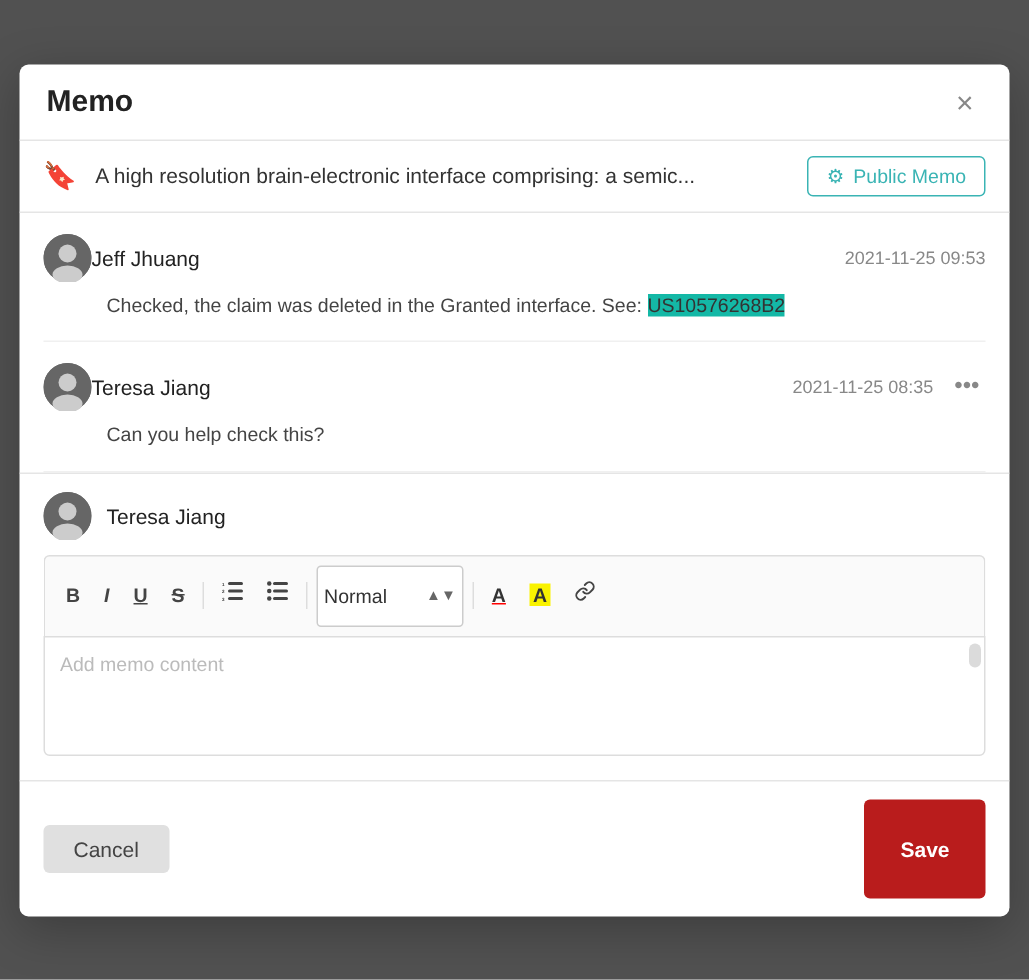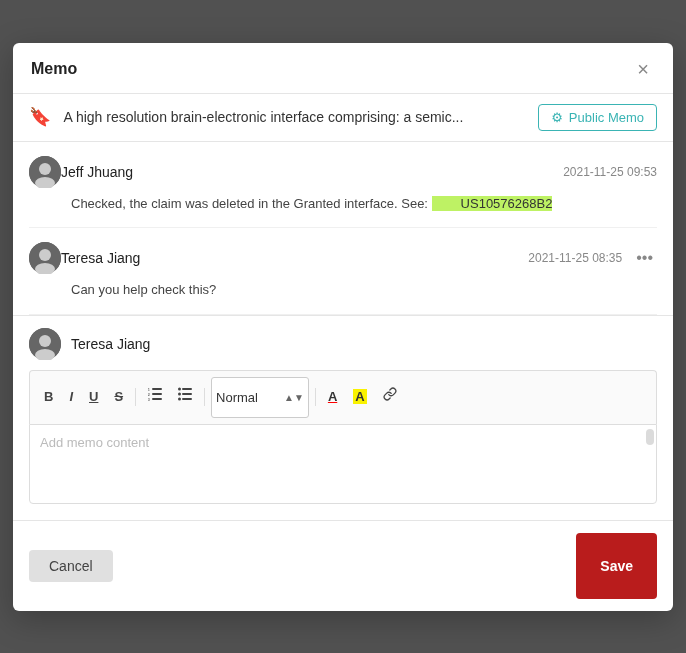--- a/index.html
+++ b/index.html
@@ -32,21 +32,21 @@
       overflow: hidden;
     }
     .modal-header {
       display: flex;
       align-items: center;
       justify-content: space-between;
       padding: 14px 18px 12px 18px;
       border-bottom: 1px solid #e5e5e5;
     }
     .modal-title {
-      font-size: 16px;
+      font-size: 20px;
       font-weight: 600;
       color: #222;
     }
     .close-btn {
       background: none;
       border: none;
       cursor: pointer;
       color: #888;
       font-size: 20px;
       line-height: 1;
@@ -143,23 +143,22 @@
       padding: 0 4px;
       line-height: 1;
     }
     .comment-body {
       padding-left: 42px;
       font-size: 13px;
       color: #444;
       line-height: 1.5;
     }
     .highlight {
-      background: #bef264;
+      background: #14b8a6;
       color: #333;
-      padding-left: 29px;
     }
 
     .composer {
       padding: 12px 16px 16px 16px;
       border-top: 1px solid #e5e5e5;
     }
     .composer-user {
       display: flex;
       align-items: center;
       gap: 10px;

